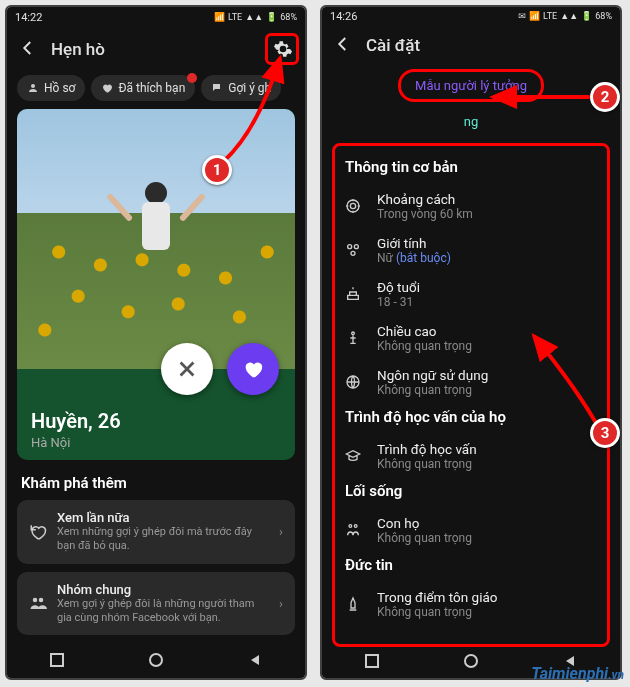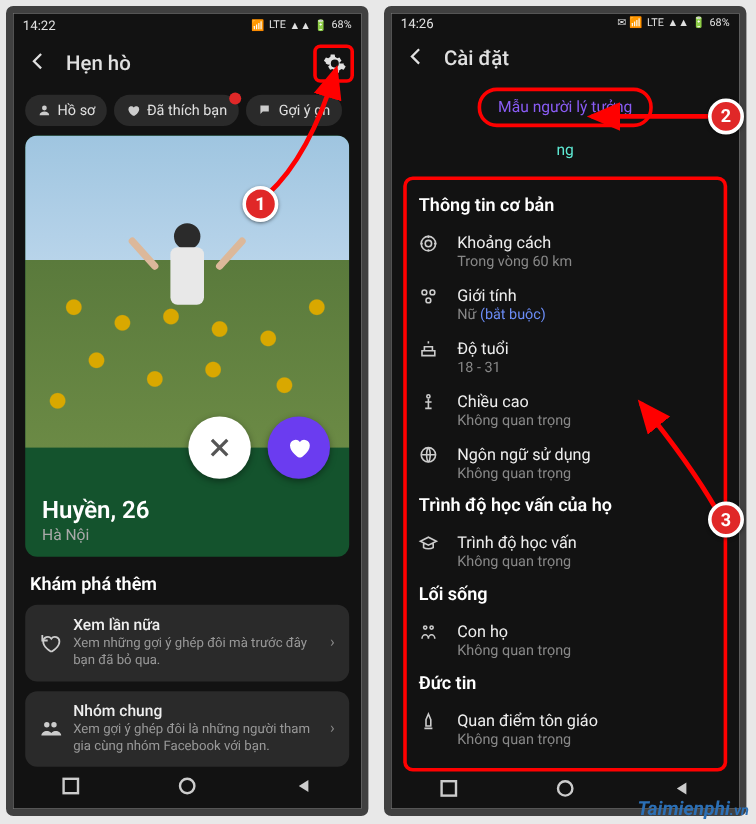--- a/index.html
+++ b/index.html
@@ -6,21 +6,21 @@
   body {
     background: #e8e8e8;
     font-family: -apple-system, Roboto, Arial, sans-serif;
     width: 630px;
     height: 687px;
     position: relative;
     overflow: hidden;
   }
   .frame {
     position: absolute;
-    border: 6px solid #404040;
+    border: 2px solid #404040;
     border-radius: 6px;
     overflow: hidden;
   }
   .frame.left { left: 5px; top: 5px; width: 302px; height: 675px; }
   .frame.right { left: 320px; top: 5px; width: 302px; height: 675px; }
   .phone { width: 100%; height: 100%; background: #121212; color: #e0e0e0; display: flex; flex-direction: column; font-size: 13px; }
   .status-bar { height: 20px; display: flex; justify-content: space-between; align-items: center; padding: 0 8px; font-size: 11px; color: #e0e0e0; }
   .status-icons { display: flex; gap: 3px; align-items: center; font-size: 9px; }
   .header { height: 44px; display: flex; align-items: center; padding: 0 12px; gap: 14px; }
   .header-title { font-size: 17px; font-weight: 500; flex: 1; }
@@ -70,21 +70,21 @@
   .li-sub { font-size:11px; color:#999; line-height:1.3; }
   .chev { color:#888; }
   .nav-bar { height:34px; display:flex; justify-content:space-around; align-items:center; }
 
   
   .tabs { display:flex; gap:6px; padding:4px 10px 8px; align-items:center;flex-direction:column; }
   .tab { border-radius:16px; padding:6px 14px; font-size:13px; }
   .tab.active { border:3px solid #f00; color:#8a5cf5; position:relative; }
   .settings-box { margin:0 10px; border:3px solid #f00; border-radius:8px; padding:8px 10px; height:550px; overflow:hidden; }
   .group-title { font-size:15px; font-weight:600; color:#fff; margin:4px 0 8px; }
-  .setting { display:flex; gap:12px; padding:7px 0; align-items:flex-start; }
+  .setting { display:flex; gap:12px; padding:7px 0; align-items:center; }
   .setting .ico { width:20px; text-align:center; color:#ccc; flex-shrink:0; font-size:14px; }
   .setting .stx { flex:1; }
   .st-title { font-size:13.5px; color:#eee; }
   .st-sub { font-size:12px; color:#888; }
   .st-sub .req { color:#6b8cf5; }
 
   
   .badge { position:absolute; width:30px; height:30px; border-radius:50%; background:#e02828; border:3px solid #fff; color:#fff; font-weight:bold; display:flex; align-items:center; justify-content:center; font-size:15px; z-index:20; box-shadow:0 1px 3px rgba(0,0,0,.5); }
   .arrow { position:absolute; z-index:15; }
   .watermark { position:absolute; right:6px; bottom:4px; font-size:16px; font-style:italic; font-weight:bold; }
@@ -334,21 +334,21 @@
       </div>
 
       <div class="group-title">Đức tin</div>
       <div class="setting">
         <span class="ico">
             <svg width="16" height="16" viewBox="0 0 24 24" fill="none" stroke="#ccc" stroke-width="2">
               <path d="M12 3l-3 7v8h6v-8zM7 21h10"></path>
             </svg>
           </span>
         <div class="stx">
-            <div class="st-title">Quan điểm tôn giáo</div>
+            <div class="st-title">Trong điểm tôn giáo</div>
             <div class="st-sub">Không quan trọng</div>
           </div>
       </div>
     </div>
     <div class="nav-bar">
       <span><svg width="14" height="14">
             <rect x="1" y="1" width="12" height="12" fill="none" stroke="#ccc" stroke-width="2"></rect>
           </svg></span>
       <span><svg width="14" height="14">
             <circle cx="7" cy="7" r="6" fill="none" stroke="#ccc" stroke-width="2"></circle>

